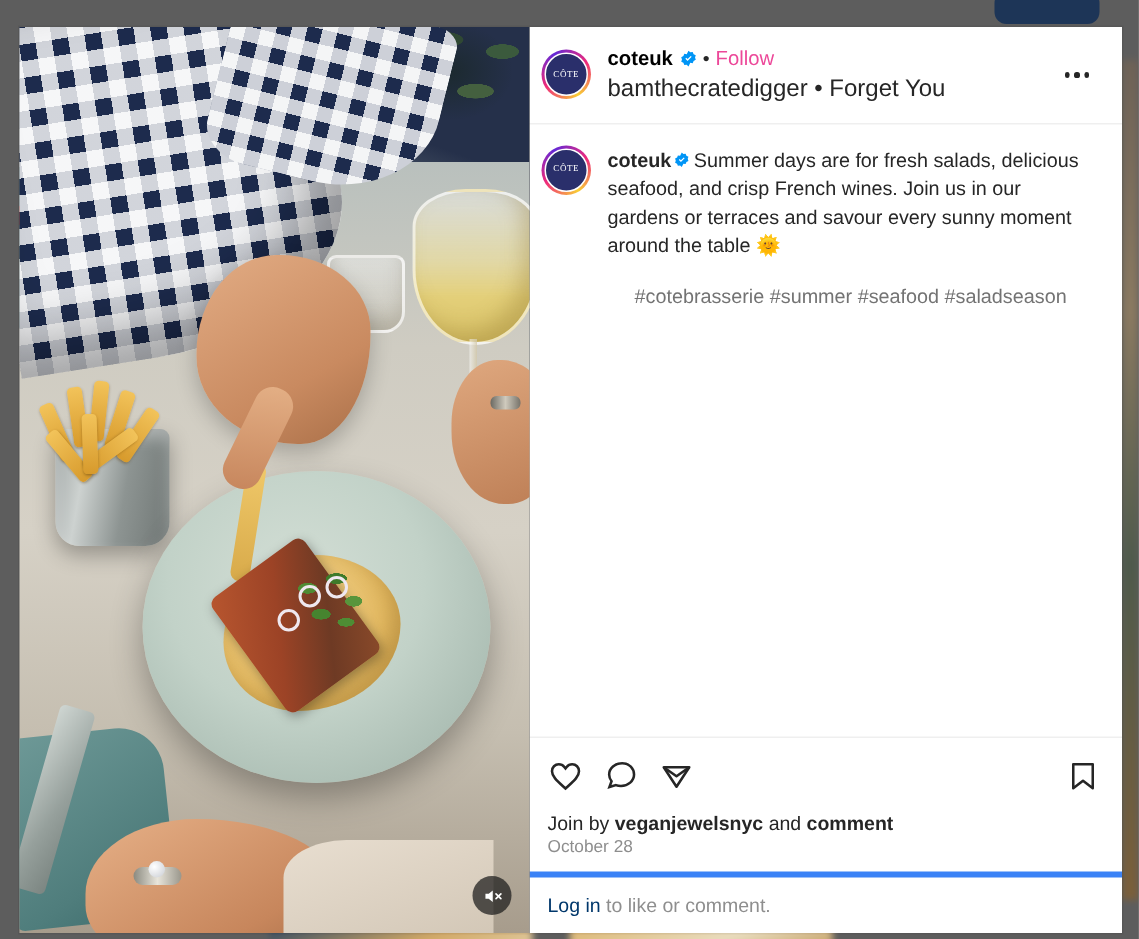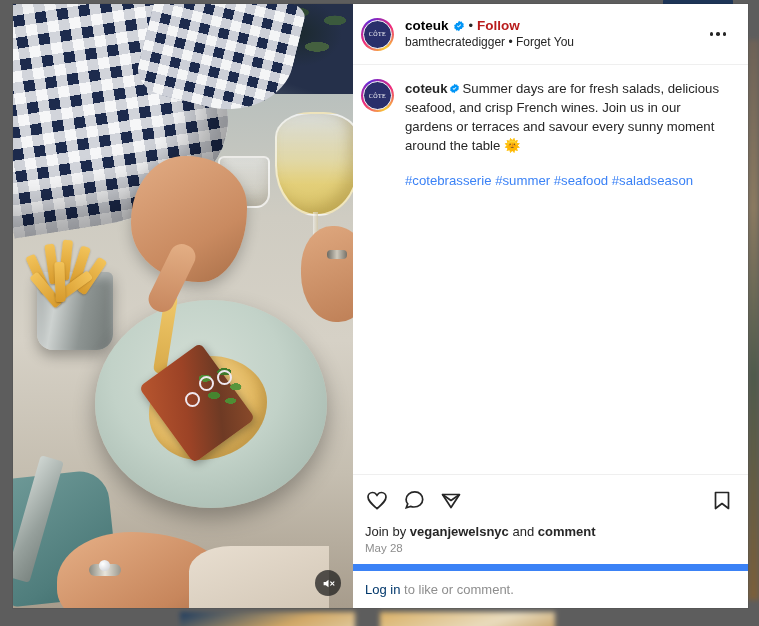--- a/index.html
+++ b/index.html
@@ -25,21 +25,21 @@
     background: #1d3557;
   }
   .bd-thumb {
     position: absolute;
     filter: blur(2.5px) saturate(1.05);
   }
 
   
   #modal {
     position: absolute;
-    left: 13px; top: 4px;
+    left: 13px; top: 18px;
     width: 735px; height: 604px;
     background: #ffffff;
     display: flex;
     box-shadow: 0 0 0 1px rgba(0,0,0,0.06);
   }
 
   
   #media {
     position: relative;
     width: 340px; height: 604px;
@@ -317,24 +317,24 @@
   .username {
     font-size: 13.5px; font-weight: 600; color: #000;
     cursor: pointer;
   }
   .verified {
     width: 12px; height: 12px; flex: 0 0 12px;
     display: inline-block;
   }
   .dot-sep { color: #262626; font-size: 13px; }
   .follow-link {
-    color: #b91c1c; font-size: 13.5px; font-weight: 700; cursor: pointer;
+    color: #ec4899; font-size: 13.5px; font-weight: 400; cursor: pointer;
   }
   .audio-line {
-    font-size: 12px; color: #262626; margin-top: 1px; cursor: pointer;
+    font-size: 16px; color: #262626; margin-top: 1px; cursor: pointer;
   }
   .more-btn {
     margin-left: auto; padding: 4px 8px;
     display: flex; gap: 3px; align-items: center;
     cursor: pointer;
   }
   .more-btn i {
     width: 3.5px; height: 3.5px; border-radius: 50%;
     background: #262626; display: block;
   }
@@ -357,22 +357,23 @@
   }
   .cap-verified {
     width: 11px; height: 11px;
     display: inline-block;
     vertical-align: -1px;
     margin: 0 3px 0 1px;
   }
   .hashtags {
     display: block;
     margin-top: 15px;
-    color: #3b82f6;
+    color: #737373;
     cursor: pointer;
+    margin-left: 18px;
   }
   .timestamp {
     display: block;
     margin-top: 8px;
     font-size: 11.5px;
     color: #8e8e8e;
   }
 
   .panel-actions {
     border-top: 1px solid #efefef;
@@ -388,21 +389,21 @@
   .likes {
     font-size: 13px; color: #262626;
     margin-top: 9px;
   }
   .likes b { font-weight: 600; }
   .post-date {
     font-size: 11.5px; color: #8e8e8e;
     margin-top: 3px; margin-bottom: 10px;
   }
   .panel-footer {
-    border-top: 7px solid #3b82f6;
+    border-top: 4px solid #3b82f6;
     padding: 11px 31px 11px 12px;
     font-size: 13px;
     color: #8e8e8e;
   }
   .login-link { color: #00376b; cursor: pointer; }
 </style>
 </head>
 <body>
 
 <div id="backdrop">
@@ -534,21 +535,21 @@
         </div>
         <span class="save-btn">
           <svg width="24" height="24" viewBox="0 0 24 24" fill="none" stroke="#262626" stroke-width="1.7" stroke-linejoin="round">
             <path d="M5.5 4.5h13v16l-6.5-5-6.5 5z"></path>
           </svg>
         </span>
       </div>
       <div class="likes">
         <span>Join by </span><b>veganjewelsnyc</b><span> and </span><b>comment</b>
       </div>
-      <div class="post-date">May 28</div>
+      <div class="post-date">October 28</div>
     </div>
 
     <div class="panel-footer">
       <span class="login-link">Log in</span><span> to like or comment.</span>
     </div>
 
   </div>
 </div>
 
 </body></html>

